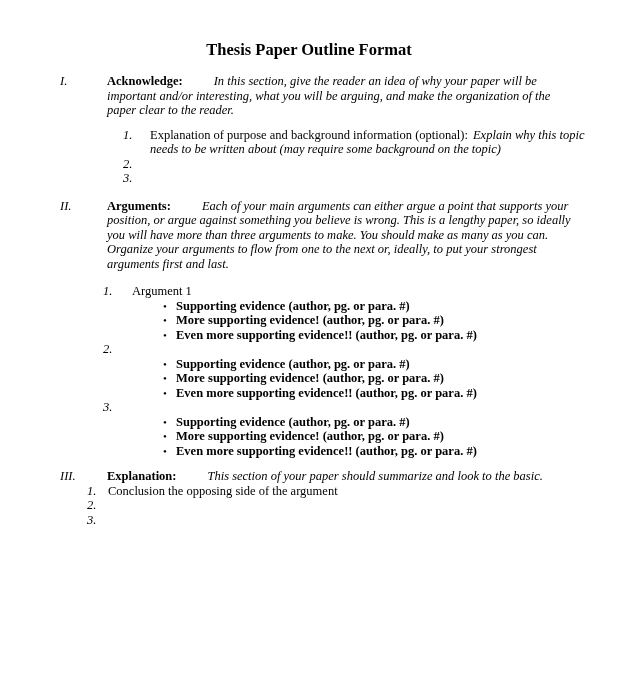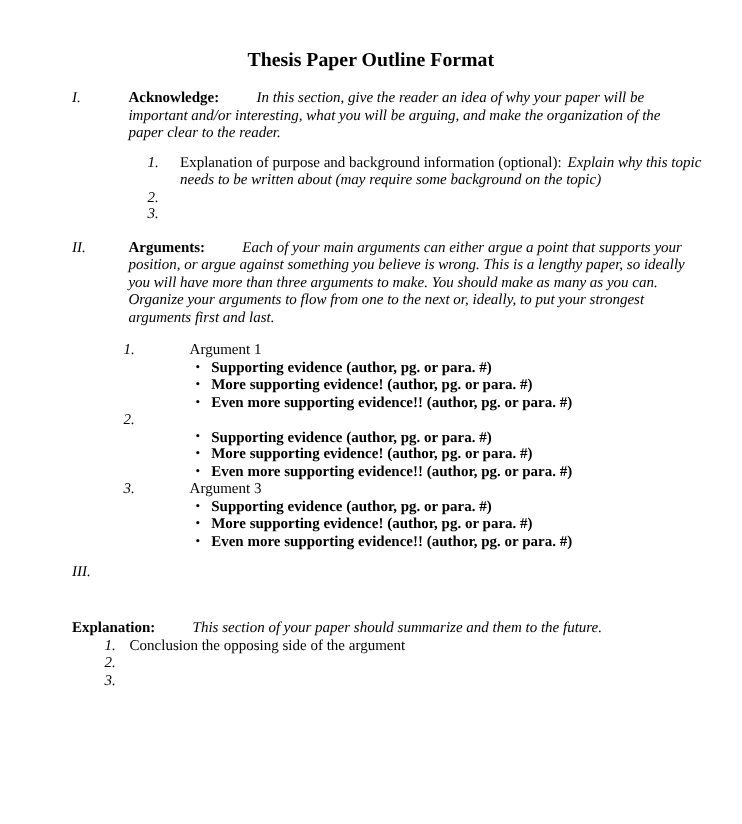--- a/index.html
+++ b/index.html
@@ -21,35 +21,35 @@
 
   
   .sec { display: flex; padding-left: 60px; }
   .sec .roman { flex: 0 0 47px; font-style: italic; }
   .sec .body  { width: 473px; }
   .sec-label { font-weight: bold; margin-right: 5px; }
   .sec-desc  { font-style: italic; margin-left: 26px; }
 
   .m-sec1 { margin-top: 15px; }
   .m-sec2 { margin-top: 13px; }
-  .m-sec3 { margin-top: 11px; flex-direction: column; }
+  .m-sec3 { margin-top: 11px; }
 
   
   .list1 { margin-top: 10px; }
   .li1 { display: flex; padding-left: 123px; }
   .li1 .num { flex: 0 0 27px; font-style: italic; }
   .li1 .txt { width: 437px; }
   .item-lead { margin-right: 5px; }
   .item-detail { font-style: italic; }
 
   
   .arglist { margin-top: 13px; }
   .arg { display: flex; padding-left: 103px; }
   .arg .num { flex: 0 0 29px; font-style: italic; }
-  .arg .txt { width: 420px; margin-left: 26px; }
+  .arg .txt { width: 420px; }
   .bul { display: flex; padding-left: 163px; }
   .bul .dot { flex: 0 0 13px; font-size: 11px; }
   .bul .txt { width: 400px; font-weight: bold; }
 
   
   .li3 { display: flex; padding-left: 87px; }
   .li3 .num { flex: 0 0 21px; font-style: italic; }
   .li3 .txt { width: 460px; }
 </style>
 </head>
@@ -112,40 +112,39 @@
       <div class="dot">•</div>
       <div class="txt">More supporting evidence! (author, pg. or para. #)</div>
     </div>
     <div class="bul">
       <div class="dot">•</div>
       <div class="txt">Even more supporting evidence!! (author, pg. or para. #)</div>
     </div>
 
     <div class="arg">
       <div class="num">3.</div>
-      <div class="txt">Argument 3</div>
     </div>
     <div class="bul">
       <div class="dot">•</div>
       <div class="txt">Supporting evidence (author, pg. or para. #)</div>
     </div>
     <div class="bul">
       <div class="dot">•</div>
       <div class="txt">More supporting evidence! (author, pg. or para. #)</div>
     </div>
     <div class="bul">
       <div class="dot">•</div>
       <div class="txt">Even more supporting evidence!! (author, pg. or para. #)</div>
     </div>
 
   </div>
 
   <div class="sec m-sec3">
     <div class="roman">III.</div>
-    <div class="body"><span class="sec-label">Explanation:</span><span class="sec-desc">This section of your paper should summarize and them to the future.</span></div>
+    <div class="body"><span class="sec-label">Explanation:</span><span class="sec-desc">This section of your paper should summarize and look to the basic.</span></div>
   </div>
 
   <div>
     <div class="li3">
       <div class="num">1.</div>
       <div class="txt">Conclusion the opposing side of the argument</div>
     </div>
     <div class="li3">
       <div class="num">2.</div>
     </div>

